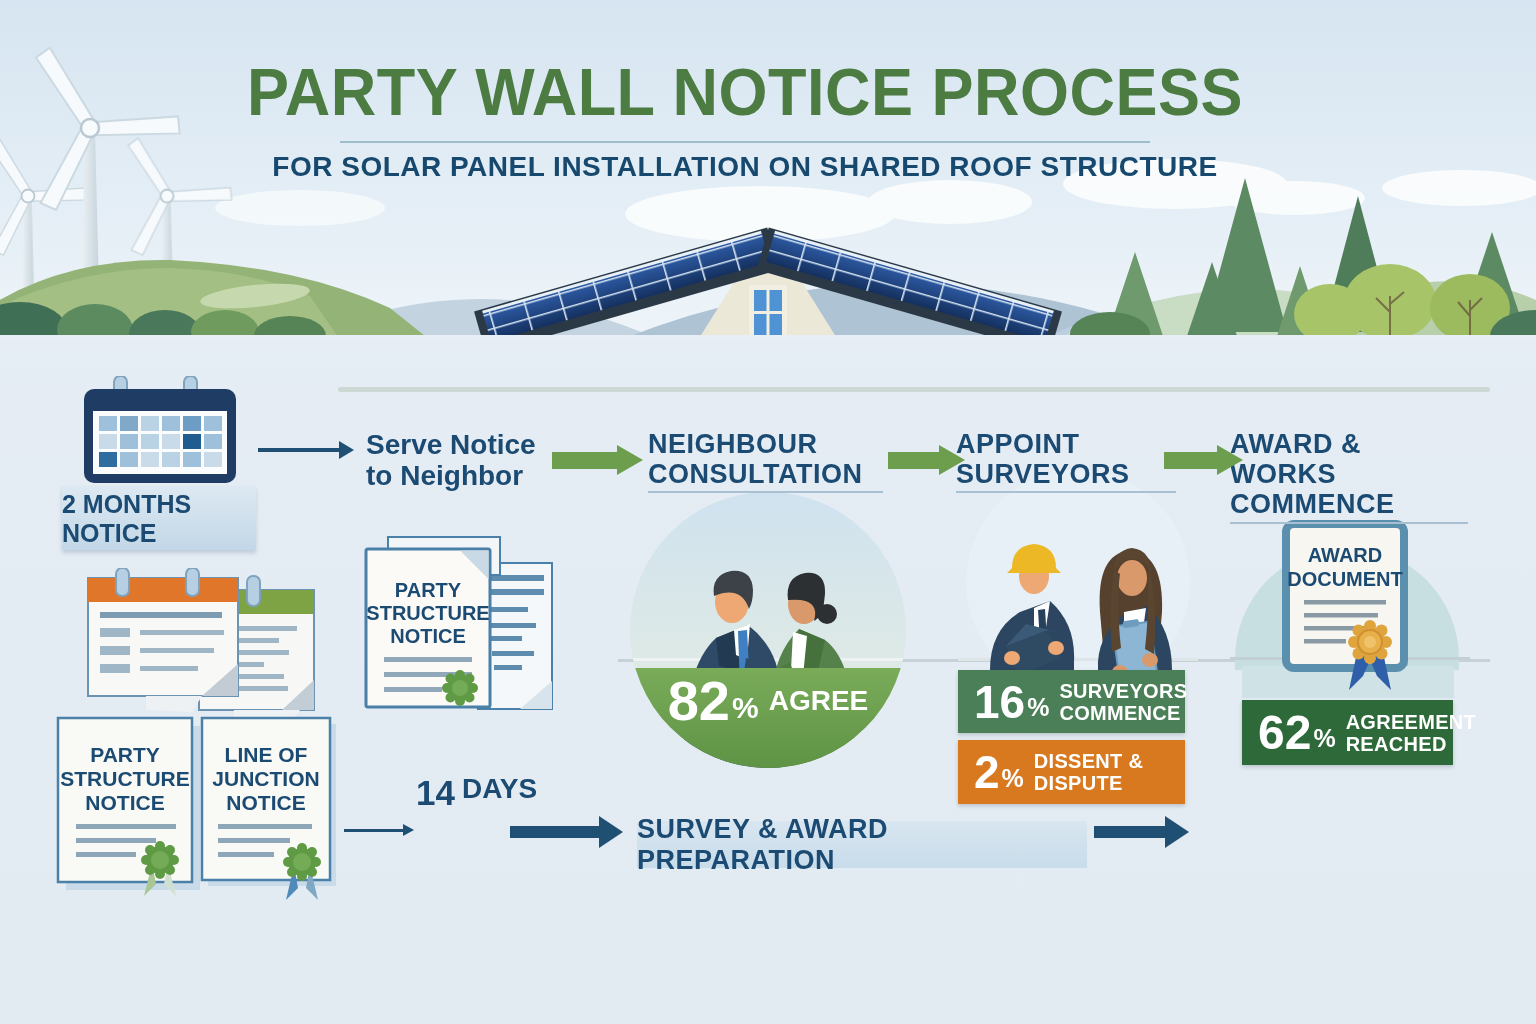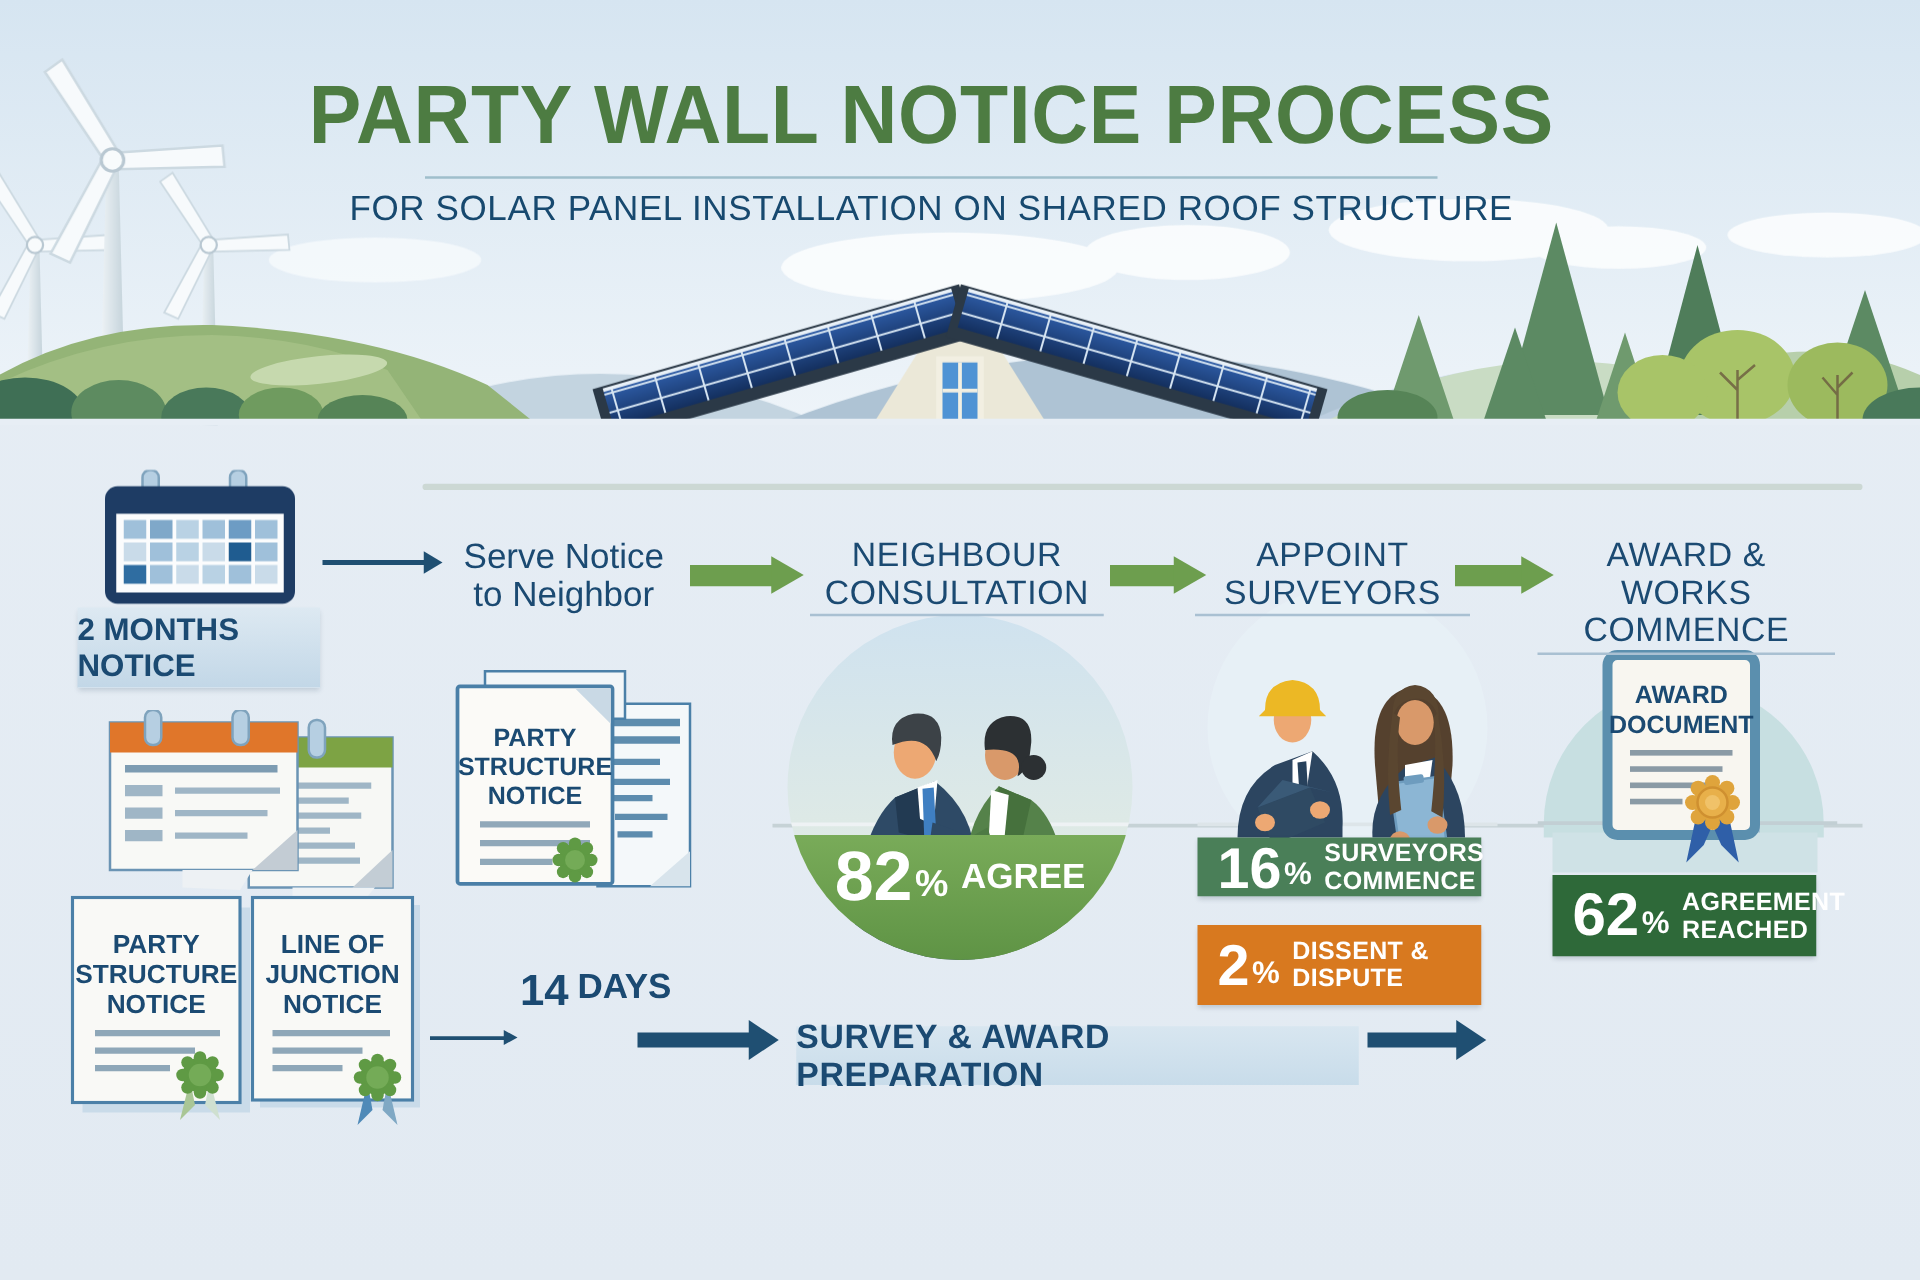--- a/index.html
+++ b/index.html
@@ -5,32 +5,32 @@
 *{margin:0;padding:0;box-sizing:border-box}
 html,body{background:#e6edf4}
 #canvas{position:relative;width:1536px;height:1024px;overflow:hidden;
   font-family:"Liberation Sans",sans-serif;background:linear-gradient(#e7eef5,#e2eaf2)}
 .abs{position:absolute}
 
 
 .title{top:56px;left:0;width:1490px;text-align:center;font-size:63px;font-weight:700;
   color:#4d7c42;letter-spacing:.5px;transform:scaleY(1.05)}
 .title-rule{top:141px;left:340px;width:810px;height:2px;background:#9fbecb}
-.subtitle{top:151px;left:0;width:1490px;text-align:center;font-size:28px;font-weight:400;
+.subtitle{top:151px;left:0;width:1490px;text-align:center;font-size:28px;font-weight:700;
   color:#17496f;letter-spacing:.5px}
 
 
 .scene{top:0;left:0;width:1536px;height:340px}
 
 
 .flow-rule{top:387px;left:338px;width:1152px;height:5px;background:#ccd8d4;border-radius:3px}
 .mid-rule{top:659px;left:618px;width:872px;height:3px;background:#c6d2d6;z-index:1}
 
 
-.step{position:absolute;text-align:center;color:#1b4a72;font-weight:400;line-height:1.12;z-index:3}
+.step{position:absolute;text-align:left;color:#1b4a72;font-weight:700;line-height:1.12;z-index:3}
 .step.caps{font-size:27px;letter-spacing:.5px;padding-bottom:2px;border-bottom:2px solid #a9c0d2}
 .step.mixed{font-size:28px}
 
 
 .garrow{position:absolute;height:17px;background:#6d9e4e;z-index:3}
 .garrow:after{content:"";position:absolute;right:-25px;top:-7px;border-left:26px solid #6d9e4e;
   border-top:15px solid transparent;border-bottom:15px solid transparent}
 .narrow{position:absolute;height:4px;background:#1f4f72;z-index:3}
 .narrow:after{content:"";position:absolute;right:-14px;top:-7px;border-left:15px solid #1f4f72;
   border-top:9px solid transparent;border-bottom:9px solid transparent}
@@ -444,21 +444,21 @@
       <rect x="168" y="162" width="38" height="54" rx="3" fill="#8cb6d4" stroke="#6e9cbe" stroke-width="2"></rect>
       <rect x="179" y="158" width="16" height="7" rx="2" fill="#6e9cbe"></rect>
     </g>
     <ellipse cx="172" cy="210" rx="8" ry="7" fill="#d9996a"></ellipse>
     <ellipse cx="202" cy="198" rx="8" ry="7" fill="#d9996a"></ellipse>
     <ellipse cx="184" cy="116" rx="15" ry="18" fill="#d9996a"></ellipse>
     <path d="M166,112 Q165,88 184,86 Q204,88 203,114 Q199,96 184,97 Q170,98 166,112 Z" fill="#5a4630"></path>
     <path d="M166,108 Q160,150 164,190 L173,186 Q168,140 172,112 Z" fill="#5a4630"></path>
     <path d="M202,108 Q210,150 206,192 L197,187 Q202,140 199,112 Z" fill="#5a4630"></path>
   </svg>
-  <div class="badge" style="top:670px;left:958px;width:227px;height:47px;background:#4a7f58">
+  <div class="badge" style="top:670px;left:958px;width:227px;height:63px;background:#4a7f58">
     <span class="num">16</span>
       <span class="pct">%</span>
     <span class="lbls">
         <div>SURVEYORS</div>
         <div>COMMENCE</div>
       </span>
   </div>
   <div class="badge" style="top:740px;left:958px;width:227px;height:64px;background:#d8791f">
     <span class="num">2</span>
       <span class="pct">%</span>

